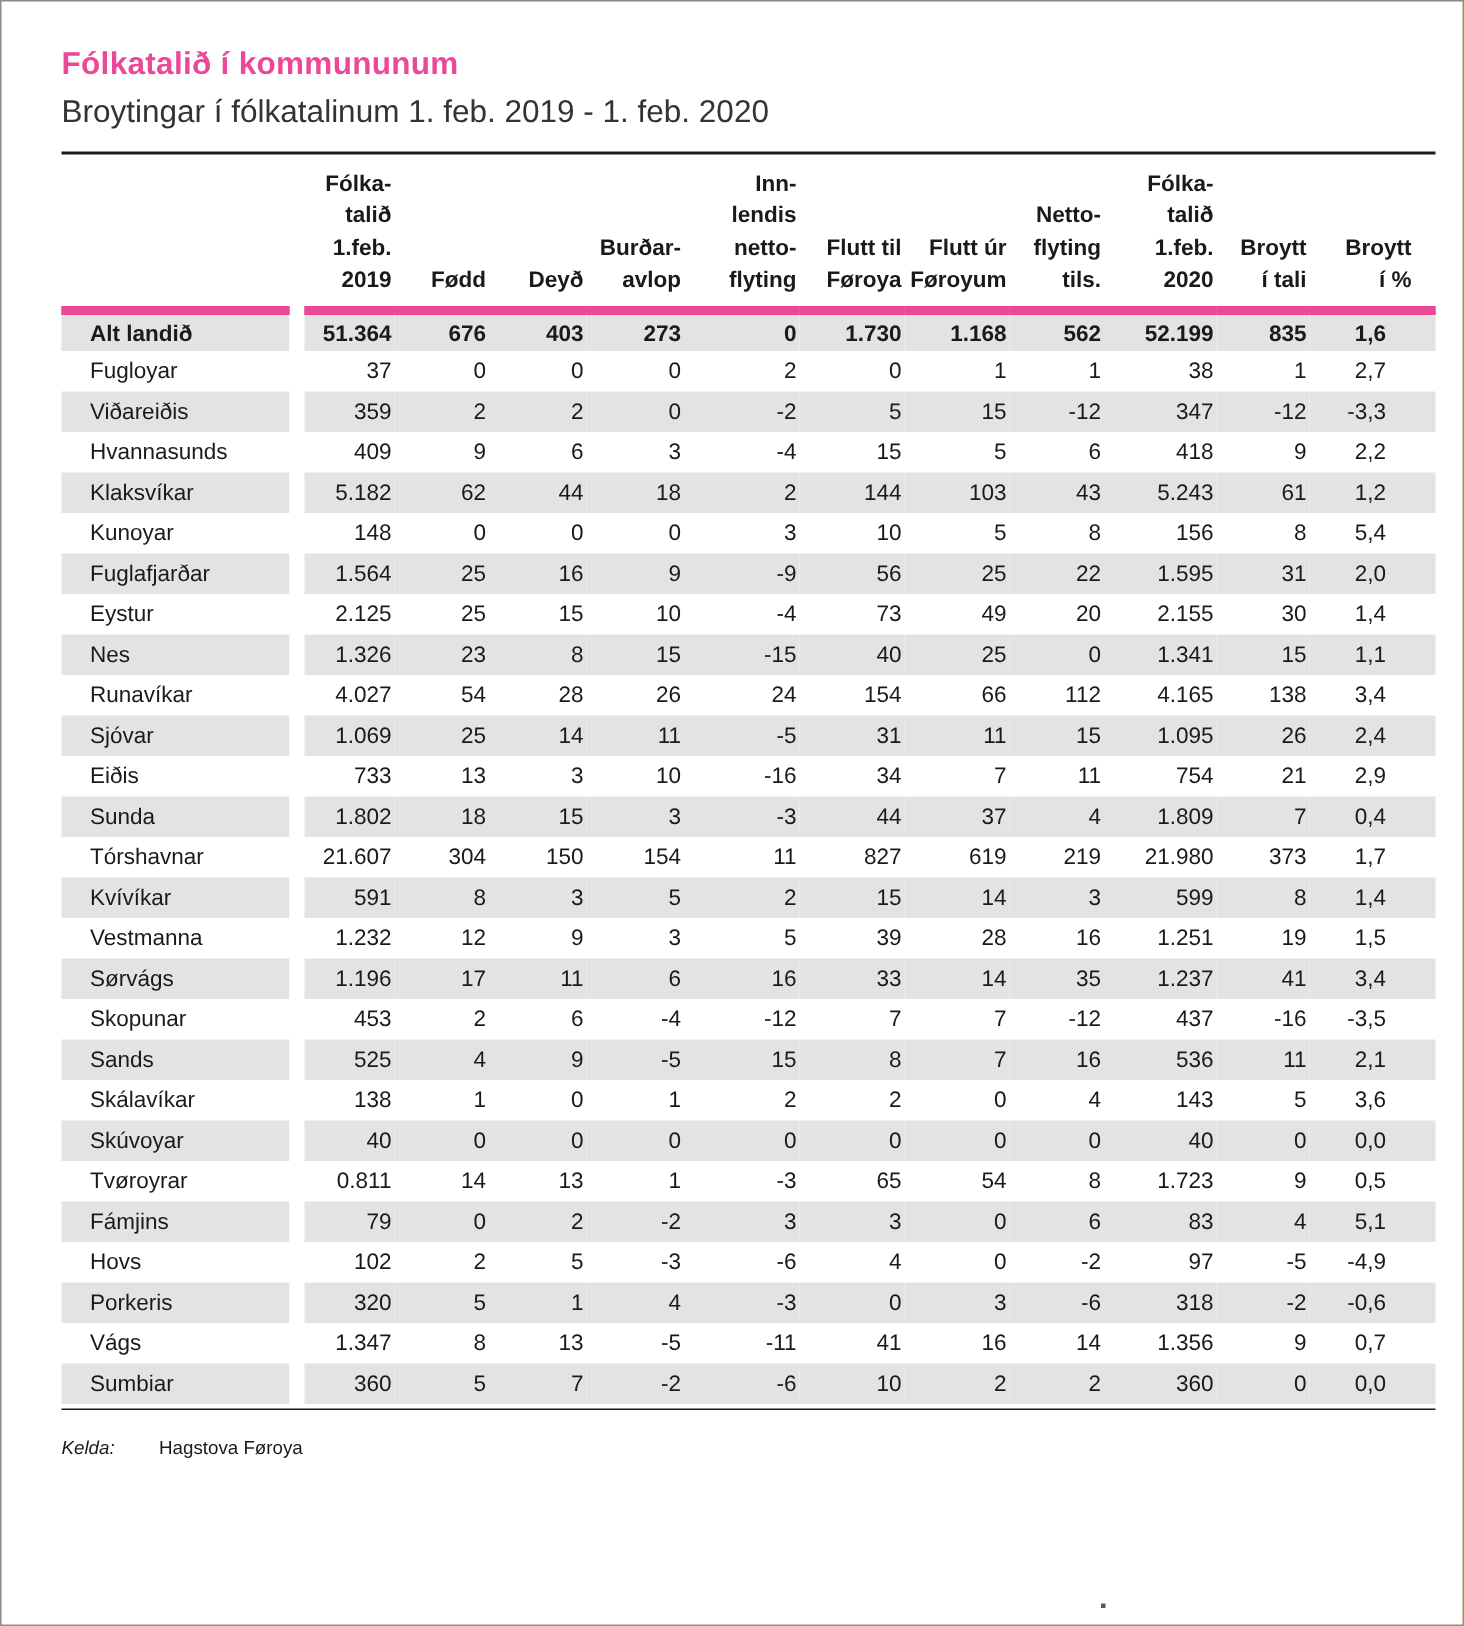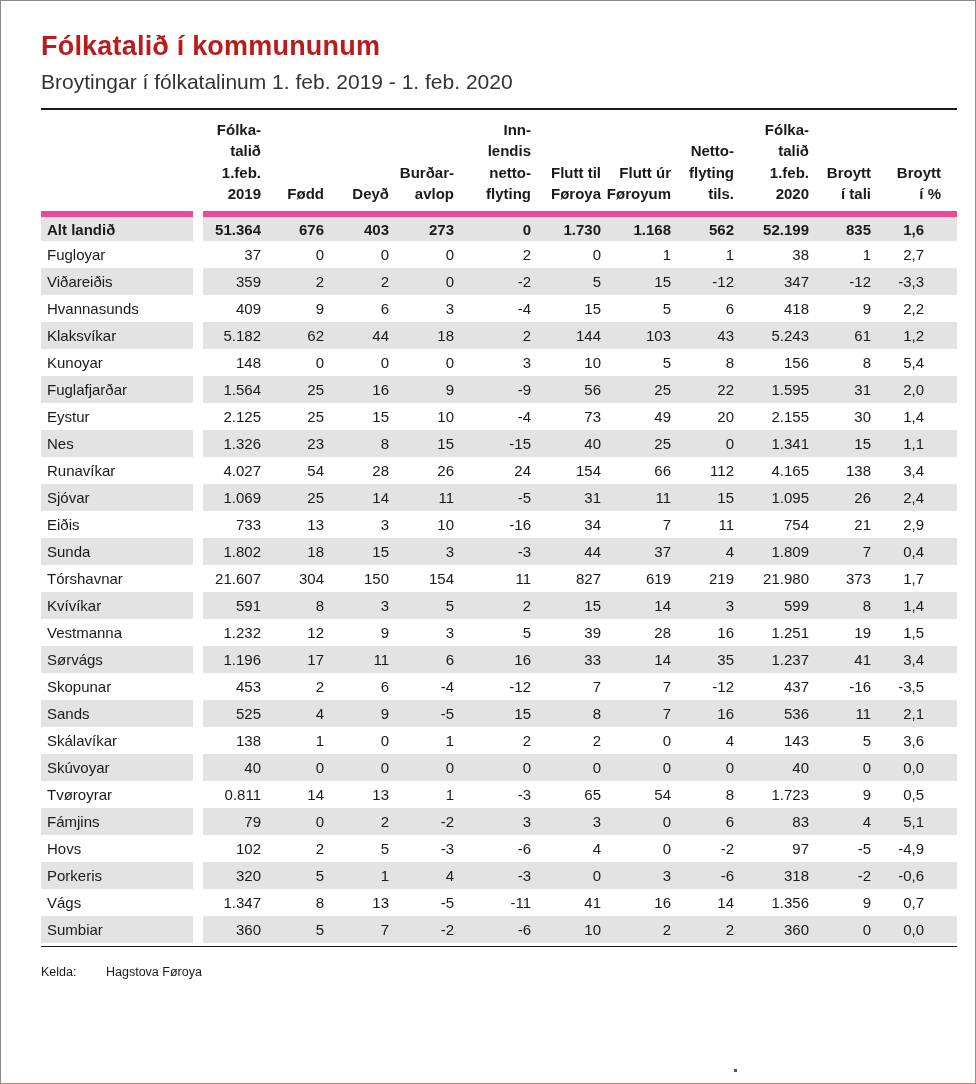--- a/index.html
+++ b/index.html
@@ -16,24 +16,24 @@
     background: #fff;
     border-top: 1px solid #8a8a8a;
     border-left: 1px solid #8a8a8a;
     border-right: 1px solid #9a9060;
     border-bottom: 1px solid #9a9060;
     overflow: hidden;
   }
   .content { padding: 0 20px 0 40px; }
   .title {
     margin-top: 30px;
-    font-size: 27px;
+    font-size: 21px;
     font-weight: bold;
     letter-spacing: 0.2px;
-    color: #b91c1c;
+    color: #ec4899;
   }
   .subtitle {
     margin-top: 8px;
     font-size: 21px;
     color: #333;
   }
   .top-rule {
     margin-top: 14px;
     width: 916px;
     border-top: 2px solid #1a1a1a;
@@ -73,39 +73,39 @@
   thead th.last { padding-right: 16px; }
   tbody td {
     height: 27px;
     text-align: right;
     padding: 0 2px 0 0;
     color: #1a1a1a;
     white-space: nowrap;
   }
   tbody td.name {
     text-align: left;
-    padding-left: 6px;
+    padding-left: 19px;
     margin-left: 15px;
   }
   tbody td.spacer { background: #fff !important; padding: 0; }
   tbody td.last { padding-right: 33px; }
   tbody tr:nth-child(odd) td:not(.spacer) { background: #e3e3e3; }
   tbody tr.total td { font-weight: bold; }
   .bottom-rule {
     width: 916px;
     border-top: 1px solid #1a1a1a;
     margin-top: 3px;
   }
   .source {
     margin-top: 18px;
     font-size: 12.5px;
     color: #1a1a1a;
     display: flex;
   }
-  .source .label { width: 65px; }
+  .source .label { width: 65px; font-style: italic; }
   .dot-artifact {
     position: absolute;
     left: 733px;
     top: 1068px;
     width: 3px;
     height: 3px;
     background: #4a5a7a;
   }
 </style>
 </head>

